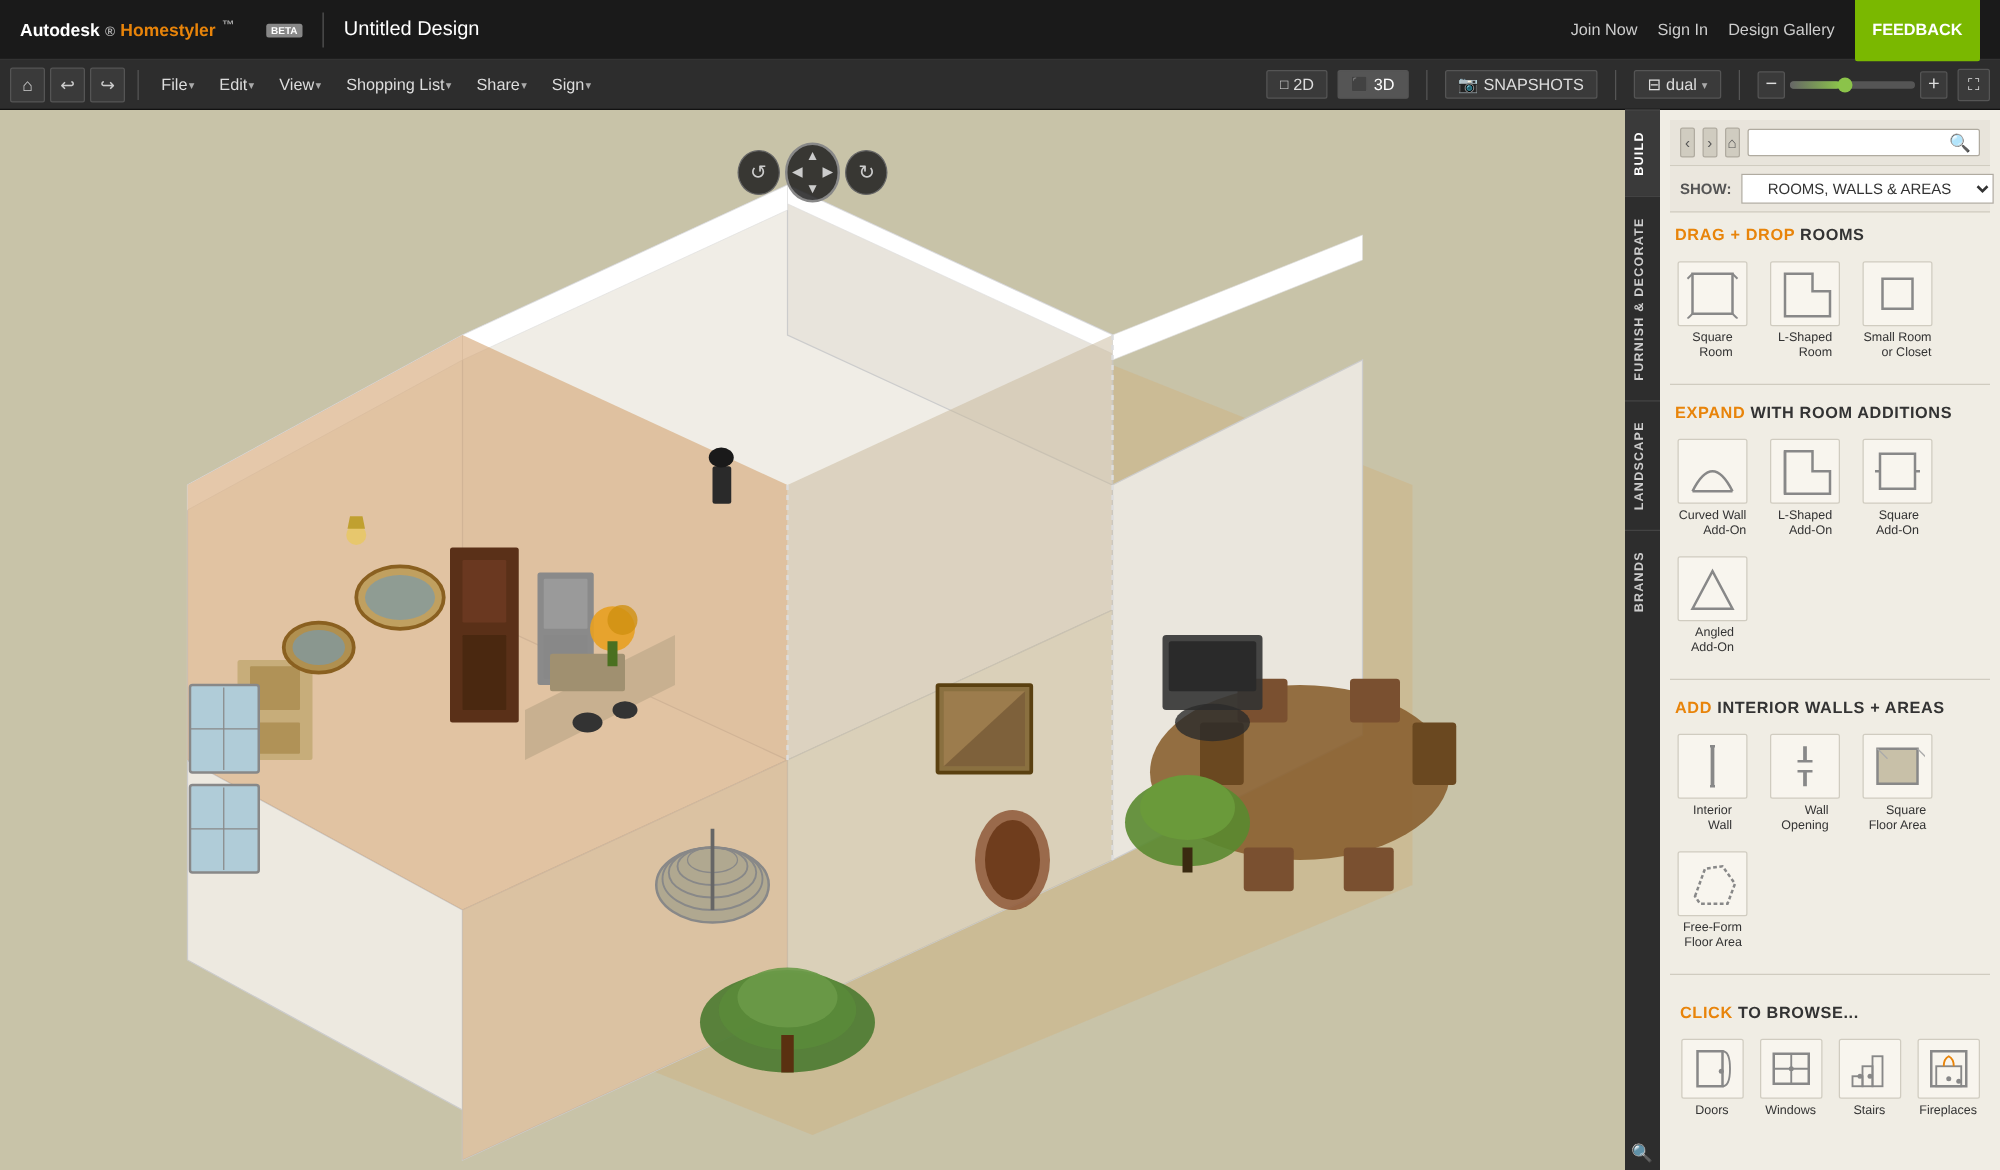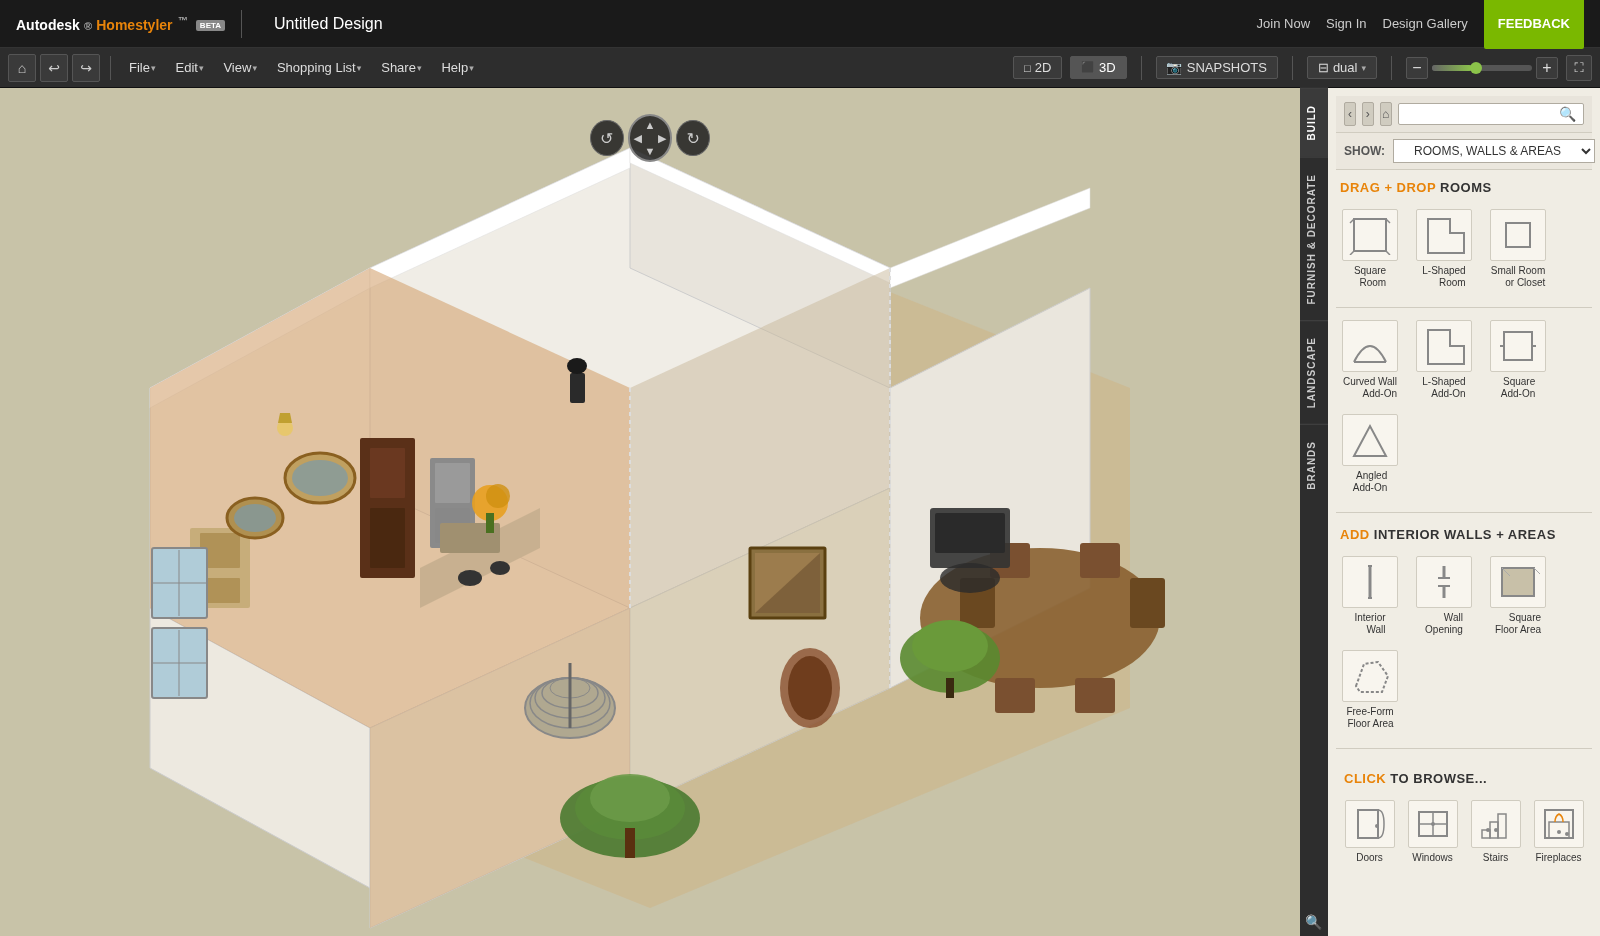--- a/index.html
+++ b/index.html
@@ -27,21 +27,20 @@
     #title-divider {
       width: 1px;
       height: 28px;
       background: #555;
       margin: 0 16px;
     }
     #design-title {
       color: #fff;
       font-size: 16px;
       font-weight: normal;
-      margin-left: 16px;
     }
     #top-right {
       margin-left: auto;
       display: flex;
       align-items: center;
       gap: 16px;
     }
     .top-link {
       color: #ccc;
       font-size: 13px;
@@ -431,21 +430,21 @@
 </head>
 <body>
 
 <div id="top-bar">
   <div id="logo-area">
     <span id="logo-text">
       <span style="color:#fff;font-size:14px;font-weight:bold;">Autodesk</span>
       <span style="color:#aaa;font-size:11px;">®</span>
       <span style="color:#e8840a;font-size:14px;font-weight:bold;"> Homestyler</span>
       <span style="color:#aaa;font-size:10px; vertical-align:super; margin-left:1px;">™</span>
-      <span style="background:#888;color:#fff;font-size:8px;padding:1px 4px;border-radius:2px;margin-left:4px;vertical-align:middle;">BETA</span>
+      <span style="background:#888;color:#fff;font-size:8px;padding:1px 4px;border-radius:2px;margin-left:21px;vertical-align:middle;">BETA</span>
     </span>
   </div>
   <div id="title-divider"></div>
   <span id="design-title">Untitled Design</span>
   <div id="top-right">
     <span class="top-link">Join Now</span>
     <span class="top-link">Sign In</span>
     <span class="top-link">Design Gallery</span>
     <button id="feedback-btn">FEEDBACK</button>
   </div>
@@ -470,21 +469,21 @@
   </button>
   <button class="toolbar-menu-btn">
     <span>Shopping List</span>
       <span class="caret">▾</span>
   </button>
   <button class="toolbar-menu-btn">
     <span>Share</span>
       <span class="caret">▾</span>
   </button>
   <button class="toolbar-menu-btn">
-    <span>Help</span>
+    <span>Sign</span>
       <span class="caret">▾</span>
   </button>
 
   <div id="view-toggle-area">
     <div class="view-btn">
       <span style="font-size:11px;">□</span>
       <span>2D</span>
     </div>
     <div class="view-btn active">
       <span style="font-size:11px;">⬛</span>
@@ -707,20 +706,24 @@
             <svg class="shape-svg" viewBox="0 0 44 40">
               <rect x="10" y="8" width="24" height="24" fill="none" stroke="#888" stroke-width="2"></rect>
             </svg>
           </div>
           <span class="item-label">Small Room<br>or Closet</span>
         </div>
       </div>
 
       <div class="section-divider"></div>
 
+      <div class="section-header">
+        <span class="highlight">EXPAND</span>
+        <span class="normal"> WITH ROOM ADDITIONS</span>
+      </div>
       <div class="items-grid">
 
         <div class="item-card">
           <div class="item-icon-box">
             <svg class="shape-svg" viewBox="0 0 44 40">
               <path d="M6 36 Q22 4 38 36" fill="none" stroke="#888" stroke-width="2"></path>
               <line x1="6" y1="36" x2="38" y2="36" stroke="#888" stroke-width="2"></line>
             </svg>
           </div>
           <span class="item-label">Curved Wall<br>Add-On</span>

